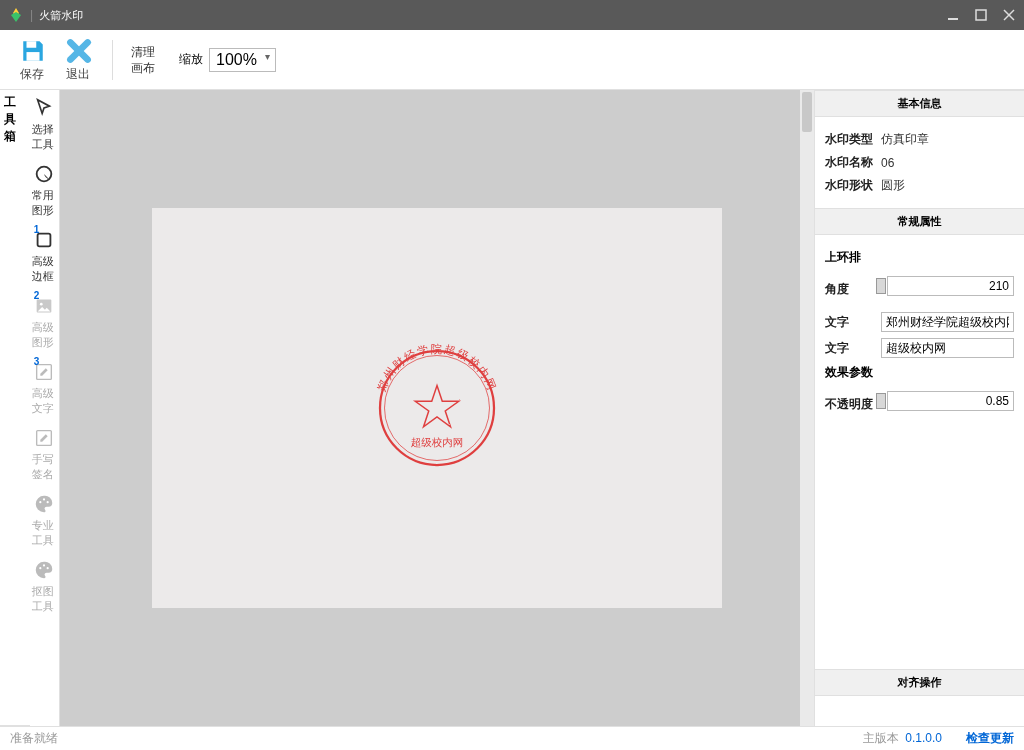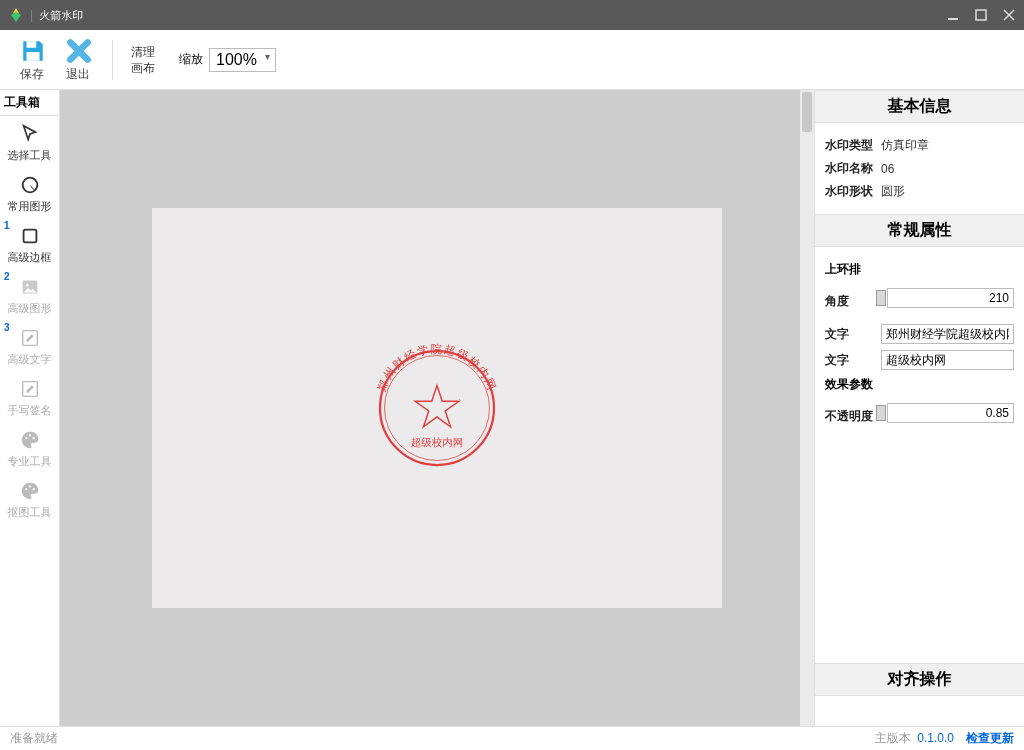--- a/index.html
+++ b/index.html
@@ -21,56 +21,56 @@
 .vsep { width: 1px; height: 40px; background: #ddd; margin: 0 10px; }
 .clearbtn { display: flex; flex-direction: column; font-size: 12px; color: #333; padding: 0 8px; line-height: 16px; }
 .zoomwrap { margin-left: 16px; display: flex; align-items: center; gap: 6px; }
 .zoomselect { border: 1px solid #bbb; padding: 2px 18px 2px 6px; font-size: 16px; position: relative; background: #fff; }
 .zoomselect::after { content: "▾"; position: absolute; right: 5px; color: #666; font-size: 10px; }
 
 
 .main { flex: 1; display: flex; min-height: 0; }
 
 
-.toolbox { width: 60px; background: #fff; border-right: 1px solid #e0e0e0; display: flex; flex-direction: column; }
+.toolbox { width: 60px; background: #fff; border-right: 1px solid #e0e0e0; display: flex; }
 .toolbox-head { font-size: 12px; font-weight: bold; padding: 4px; border-bottom: 1px solid #e0e0e0; text-align: left; }
 .tool { display: flex; flex-direction: column; align-items: center; padding: 6px 2px 4px; position: relative; cursor: default; }
 .tool .ico { width: 24px; height: 24px; display:flex; align-items:center; justify-content:center; font-size: 20px; color: #333; }
 .tool.disabled .ico { color: #bbb; }
 .tool.disabled .lbl { color: #aaa; }
 .tool .lbl { font-size: 11px; color: #333; margin-top: 2px; }
 .tool .badge { position: absolute; left: 4px; top: 2px; font-size: 10px; color: #0066d6; font-weight: bold; }
 
 
 .canvaswrap { flex: 1; background: #cdcdcd; position: relative; display: flex; align-items: center; justify-content: center; }
 .canvaswrap .scroll { position: absolute; right: 0; top: 0; bottom: 0; width: 14px; background: #eaeaea; }
 .canvaswrap .scroll::before { content: ""; position: absolute; left: 2px; right: 2px; top: 2px; height: 40px; background: #c8c8c8; border-radius: 2px; }
 .canvas { width: 570px; height: 400px; background: #eceaea; display:flex; align-items:center; justify-content:center; }
 .stamp { width: 150px; height: 150px; position: relative; }
 .stamp svg { width: 100%; height: 100%; }
 
 
 .panel { width: 210px; border-left: 1px solid #e0e0e0; background: #fff; display: flex; flex-direction: column; }
-.panel-head { background: #f0f0f0; text-align: center; padding: 5px; font-size: 16px; font-weight: bold; border-top:1px solid #e0e0e0; border-bottom:1px solid #e0e0e0; }
+.panel-head { background: #f0f0f0; text-align: center; padding: 5px; font-size: 11px; font-weight: bold; border-top:1px solid #e0e0e0; border-bottom:1px solid #e0e0e0; }
 .panel-sec { padding: 8px 10px; }
 .field { display:flex; align-items:center; margin: 6px 0; font-size: 12px; }
 .field .flabel { width: 56px; text-align: left; padding-right: 6px; color: #222; font-weight: bold; flex-shrink:0; }
 .field .fval { flex:1; color: #333; }
 .field input[type=text] { border:1px solid #bbb; padding:2px 4px; font-size:12px; width: 100%; background:#fff; }
 .subhead { font-size: 12px; font-weight: bold; margin: 6px 0 4px; }
 .sliderrow { display:flex; align-items:center; gap:6px; margin:4px 0 10px; }
 .slider { flex:1; height: 3px; background: #ddd; position: relative; }
 .slider .track { position:absolute; left:0; top:0; bottom:0; background:#2aa6e0; }
 .slider .thumb { position:absolute; top:50%; width:10px; height:16px; background:#d8d8d8; border:1px solid #999; transform:translate(-50%,-50%); }
 .numbox { width:46px; border:1px solid #bbb; padding:2px 4px; text-align:right; font-size:12px; background:#fff; }
 .panel .spacer { flex:1; }
 
 
 .statusbar { height: 24px; border-top:1px solid #e0e0e0; display:flex; align-items:center; padding:0 10px; font-size:12px; color:#999; }
-.statusbar .right { display:flex; gap:12px; align-items:center; }
+.statusbar .right { display:flex; gap:24px; align-items:center; }
 .statusbar .ver { color:#0066d6; }
 .statusbar .link { color:#0066d6; font-weight:bold; }
 </style>
 </head>
 <body>
 
 <div class="titlebar">
   <span class="logo">
     <svg viewBox="0 0 16 16">
         <polygon points="8,1 11,6 8,11 5,6" fill="#ffce3a"></polygon>

